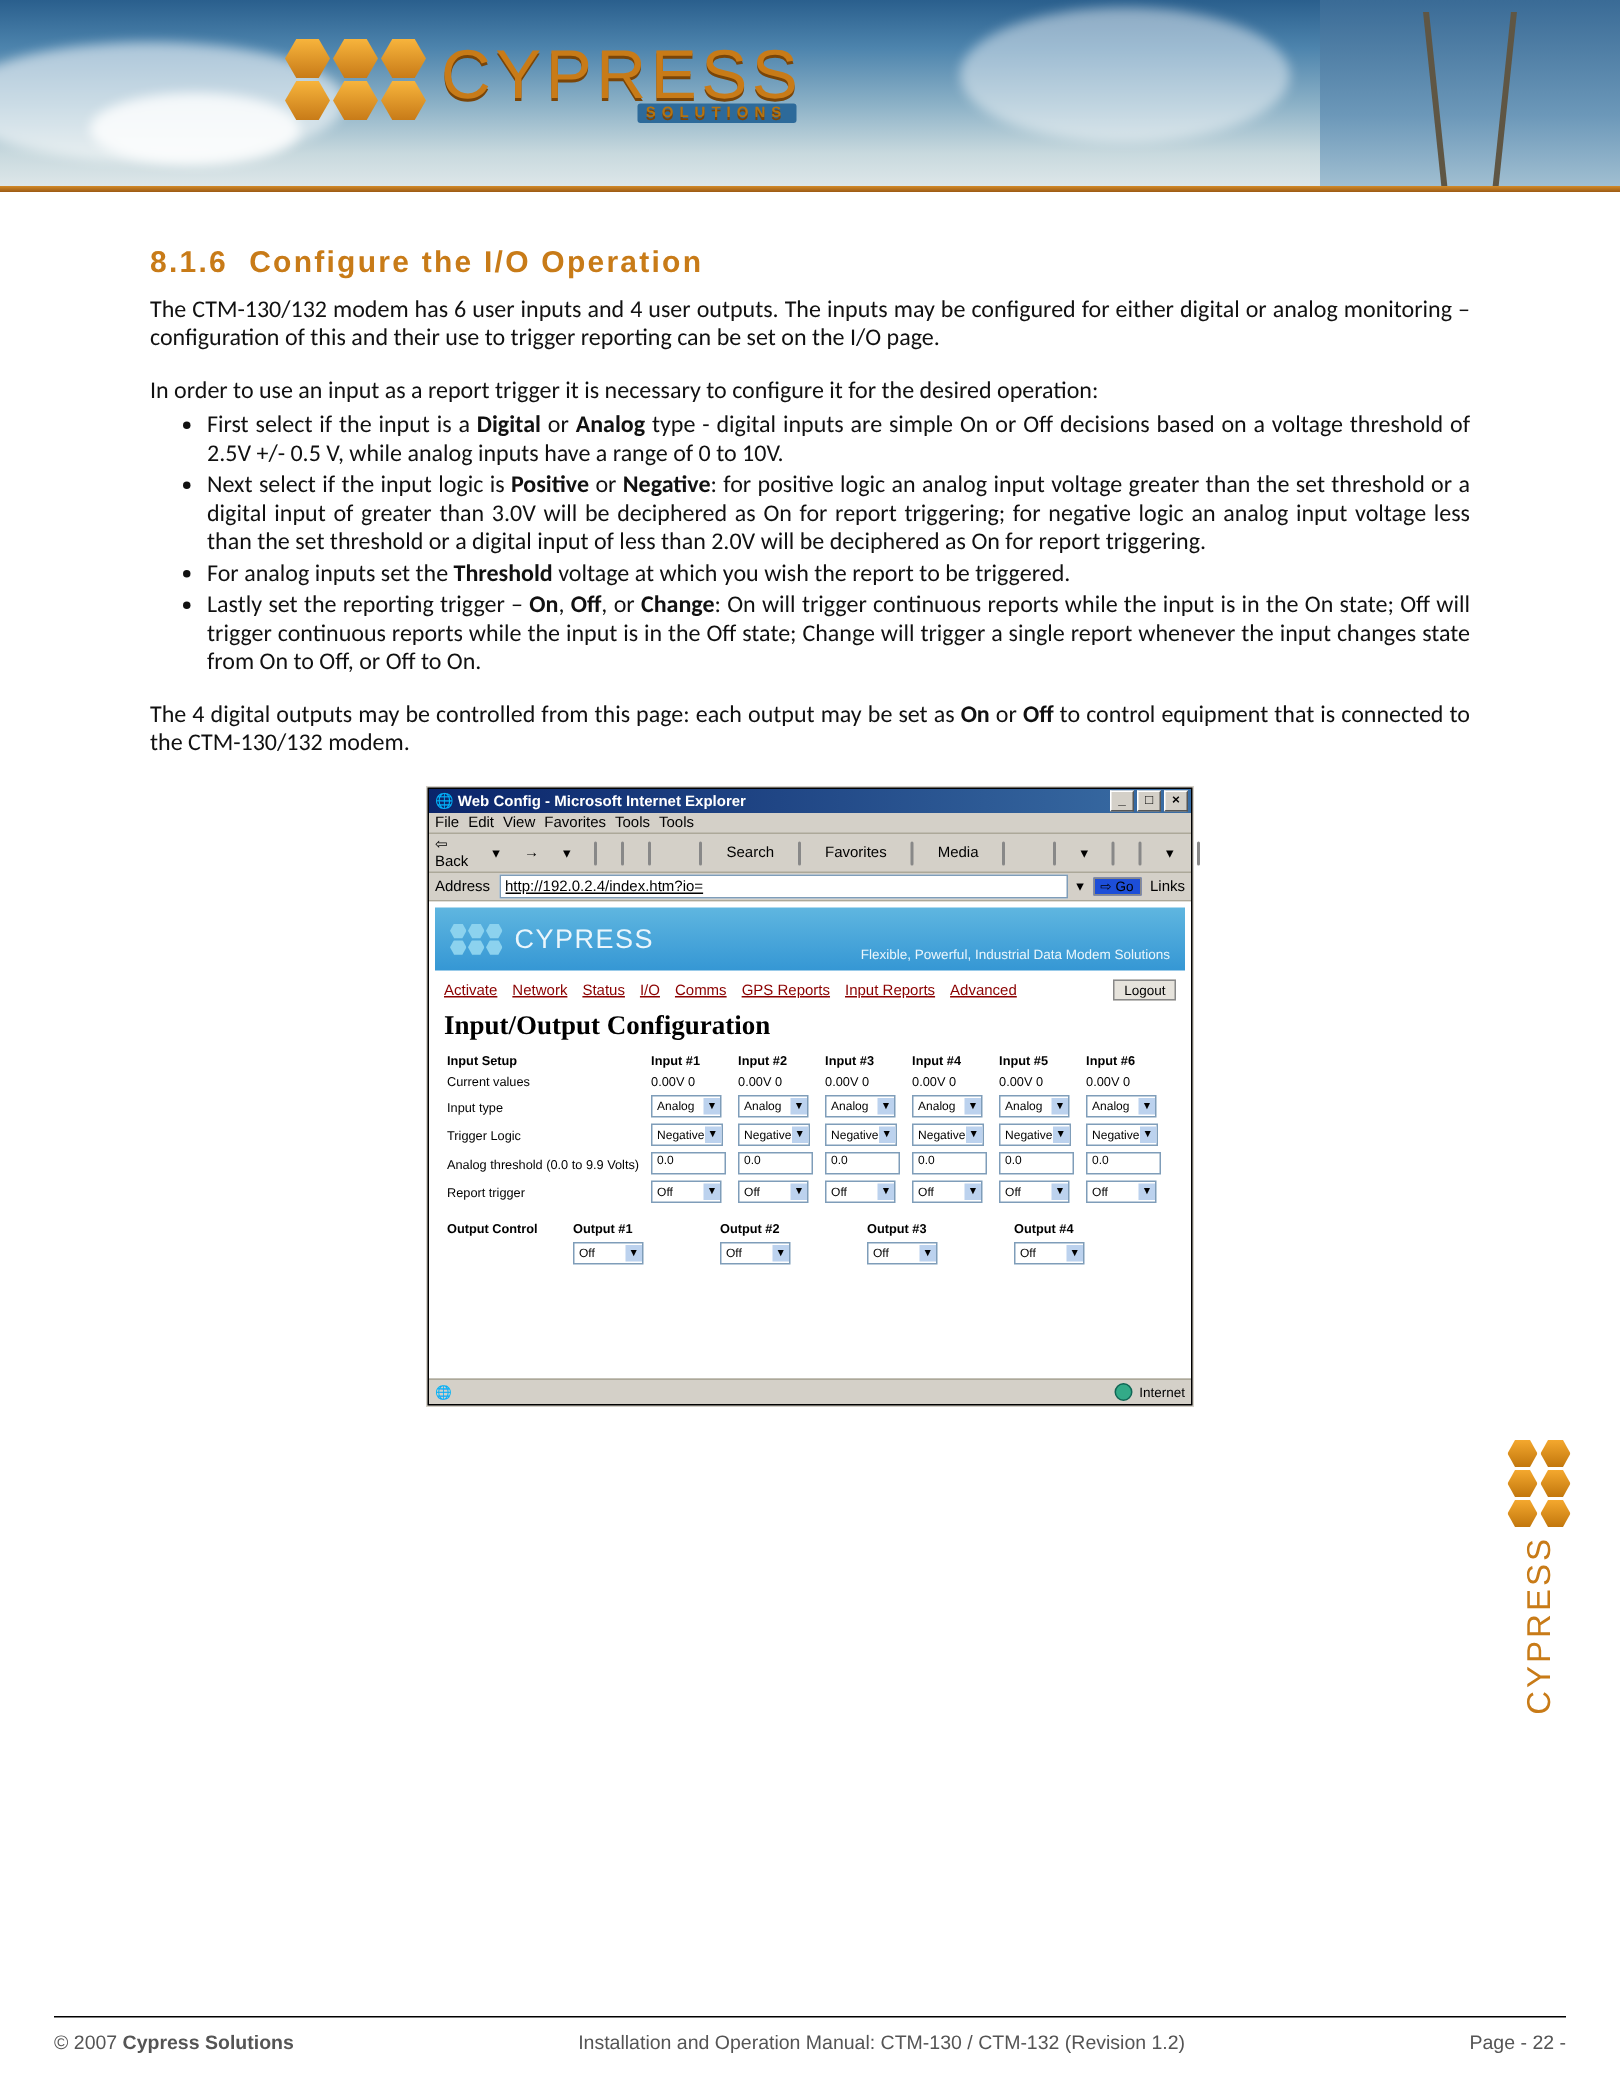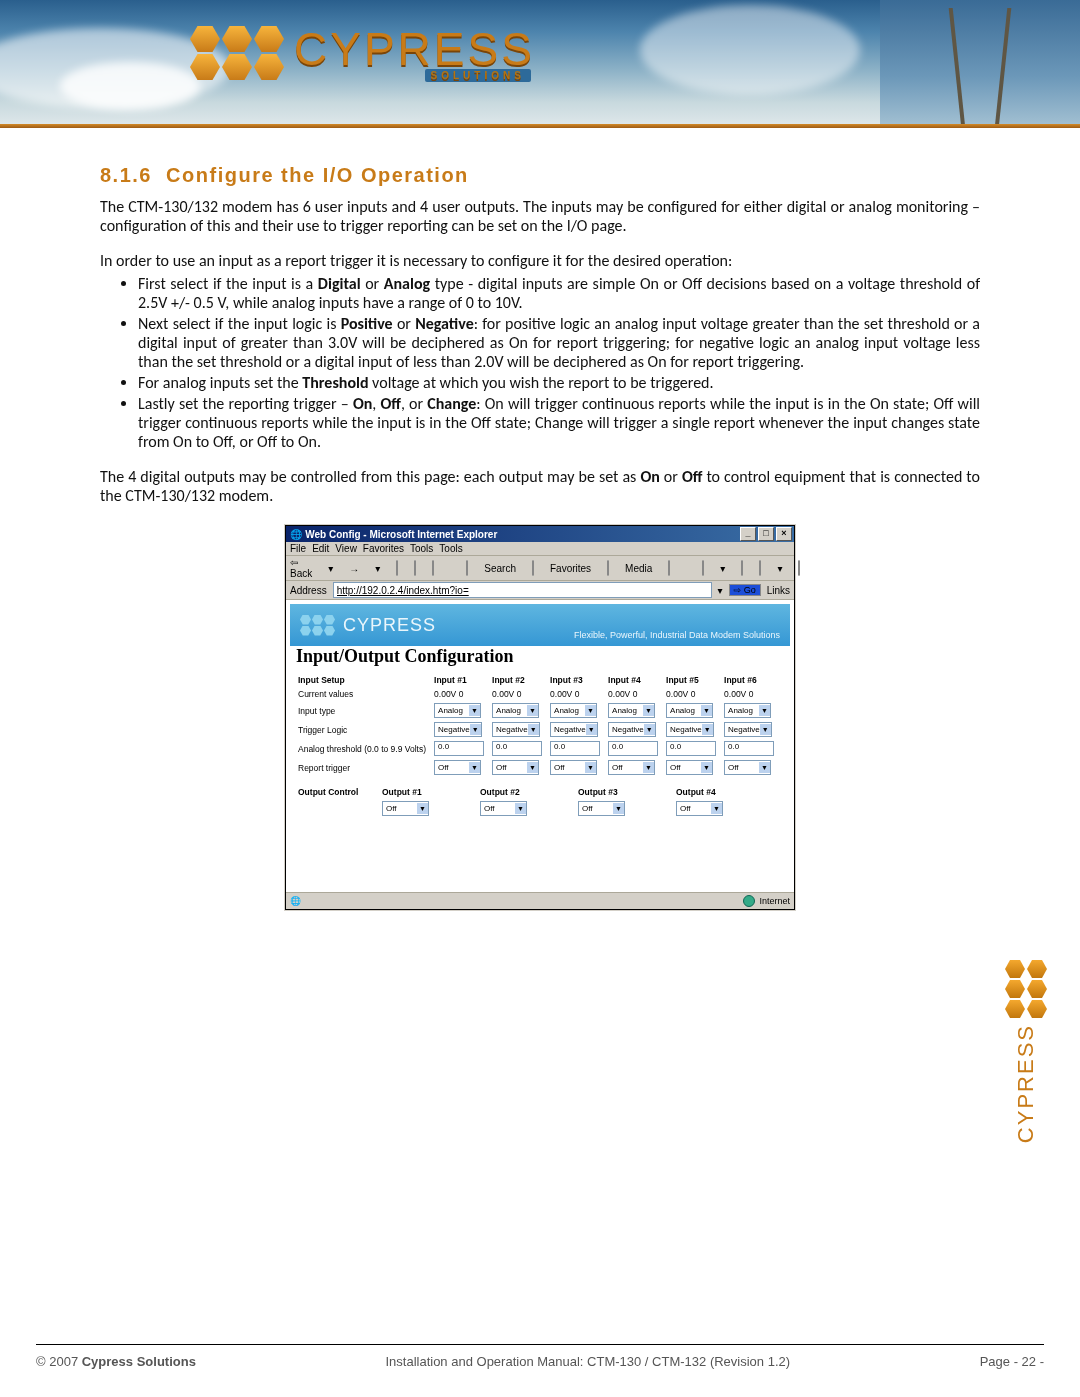--- a/index.html
+++ b/index.html
@@ -431,20 +431,31 @@
             <div class="hex"></div>
               <div class="hex"></div>
               <div class="hex"></div>
             <div class="hex"></div>
               <div class="hex"></div>
               <div class="hex"></div>
           </div>
           <span class="wc-brand">CYPRESS</span>
           <span class="wc-tag">Flexible, Powerful, Industrial Data Modem Solutions</span>
         </div>
+        <div class="wc-nav">
+          <a>Activate</a>
+          <a>Network</a>
+          <a>Status</a>
+          <a>I/O</a>
+          <a>Comms</a>
+          <a>GPS Reports</a>
+          <a>Input Reports</a>
+          <a>Advanced</a>
+          <span class="logout">Logout</span>
+        </div>
         <div class="wc-h1">Input/Output Configuration</div>
 
         <table class="io">
           <tbody>
               <tr>
             <th>Input Setup</th>
             <th>Input #1</th>
             <th>Input #2</th>
             <th>Input #3</th>
             <th>Input #4</th>

